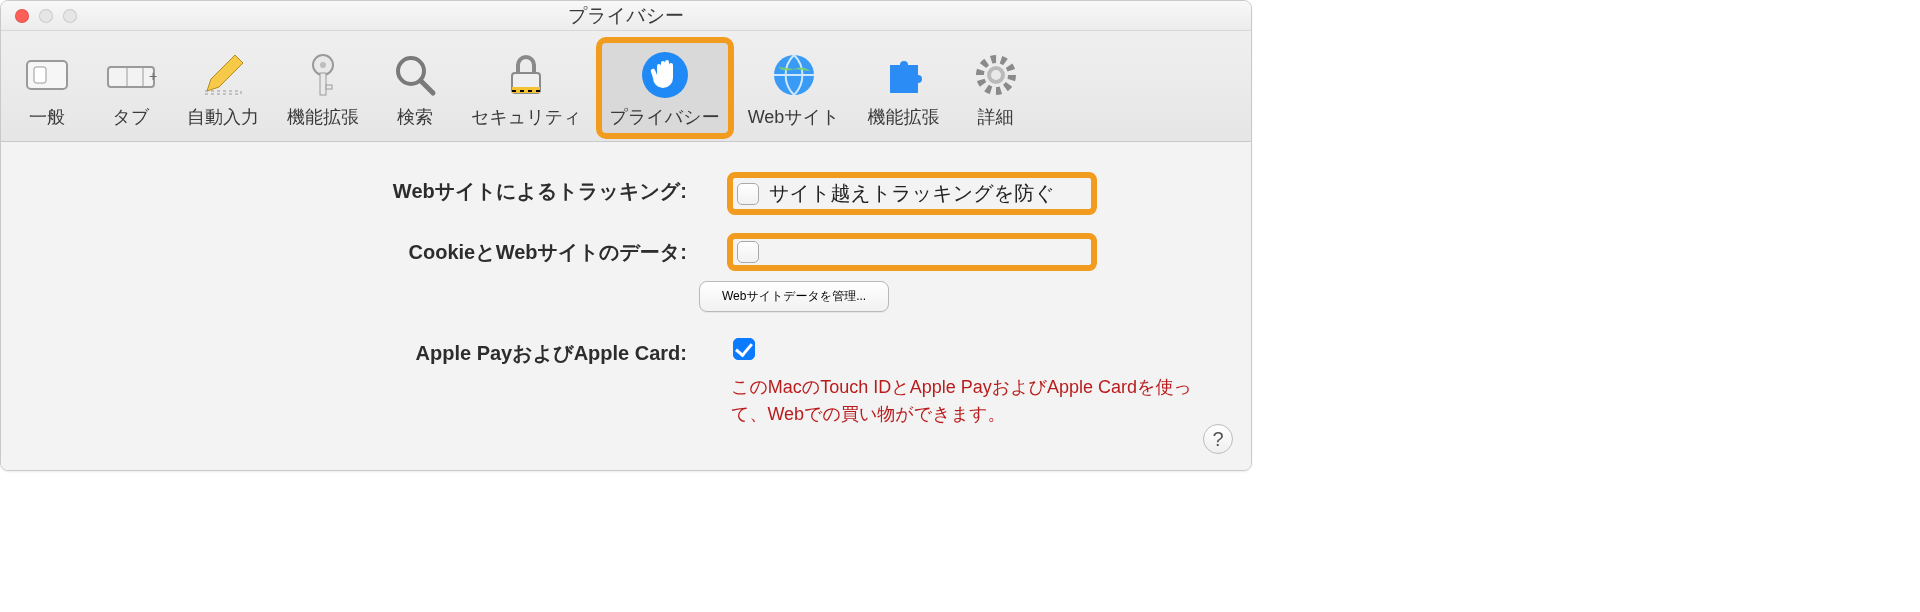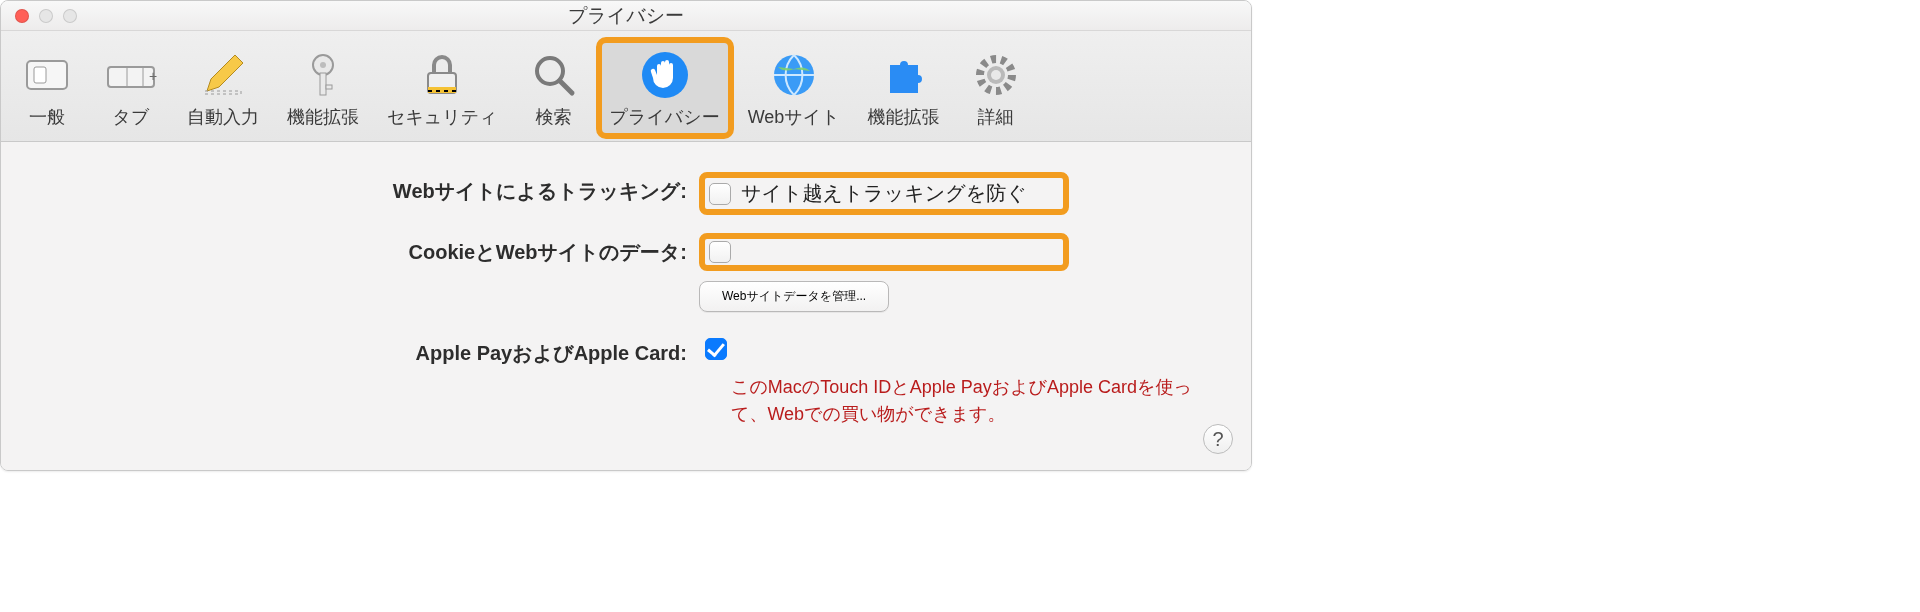--- a/index.html
+++ b/index.html
@@ -109,20 +109,21 @@
       align-items: flex-start;
       gap: 10px;
     }
     .checkline {
       display: inline-flex;
       align-items: center;
       gap: 10px;
       padding: 4px 12px 4px 6px;
       border-radius: 8px;
       font-size: 20px;
+      margin-left: 28px;
     }
     .checkline.orange {
       border: 6px solid #f29c1f;
       padding: 2px 10px 2px 4px;
       min-width: 370px;
     }
     .cbox {
       width: 22px; height: 22px;
       border: 1px solid #aaa;
       border-radius: 5px;
@@ -230,38 +231,38 @@
             <circle cx="22" cy="14" r="3" fill="#bdbdbd"></circle>
             <rect x="19" y="22" width="6" height="22" fill="#e9e9e9" stroke="#9a9a9a"></rect>
             <rect x="25" y="34" width="6" height="4" fill="#e9e9e9" stroke="#9a9a9a"></rect>
           </svg>
       </div>
       <div class="lbl">機能拡張</div>
     </div>
 
     <div class="tool">
       <div class="iconbox">
+        <svg width="48" height="48" viewBox="0 0 48 48">
+            <circle cx="20" cy="20" r="13" fill="none" stroke="#7a7a7a" stroke-width="4"></circle>
+            <line x1="30" y1="30" x2="42" y2="42" stroke="#7a7a7a" stroke-width="5" stroke-linecap="round"></line>
+          </svg>
+      </div>
+      <div class="lbl">検索</div>
+    </div>
+
+    <div class="tool">
+      <div class="iconbox">
         <svg width="44" height="48" viewBox="0 0 44 48">
             <rect x="8" y="22" width="28" height="20" rx="3" fill="#efefef" stroke="#8a8a8a" stroke-width="2"></rect>
             <rect x="8" y="36" width="28" height="6" fill="#f5c234"></rect>
             <path d="M8 40 L36 40" stroke="#000" stroke-width="2" stroke-dasharray="4 4"></path>
             <path d="M14 22 v-8 a8 8 0 0 1 16 0 v8" fill="none" stroke="#8a8a8a" stroke-width="4"></path>
           </svg>
       </div>
       <div class="lbl">セキュリティ</div>
-    </div>
-
-    <div class="tool">
-      <div class="iconbox">
-        <svg width="48" height="48" viewBox="0 0 48 48">
-            <circle cx="20" cy="20" r="13" fill="none" stroke="#7a7a7a" stroke-width="4"></circle>
-            <line x1="30" y1="30" x2="42" y2="42" stroke="#7a7a7a" stroke-width="5" stroke-linecap="round"></line>
-          </svg>
-      </div>
-      <div class="lbl">検索</div>
     </div>
 
     <div class="tool active highlight">
       <div class="iconbox">
         <svg width="50" height="50" viewBox="0 0 50 50">
             <circle cx="25" cy="25" r="23" fill="#1f8af5"></circle>
             <path d="M17 25 v-9 a2 2 0 0 1 4 0 v-3 a2 2 0 0 1 4 0 v-1 a2 2 0 0 1 4 0 v3 a2 2 0 0 1 4 0 v13 a10 10 0 0 1 -20 0 l-2 -6 a2 2 0 0 1 4 -2 z" fill="#fff"></path>
           </svg>
       </div>
       <div class="lbl">プライバシー</div>

